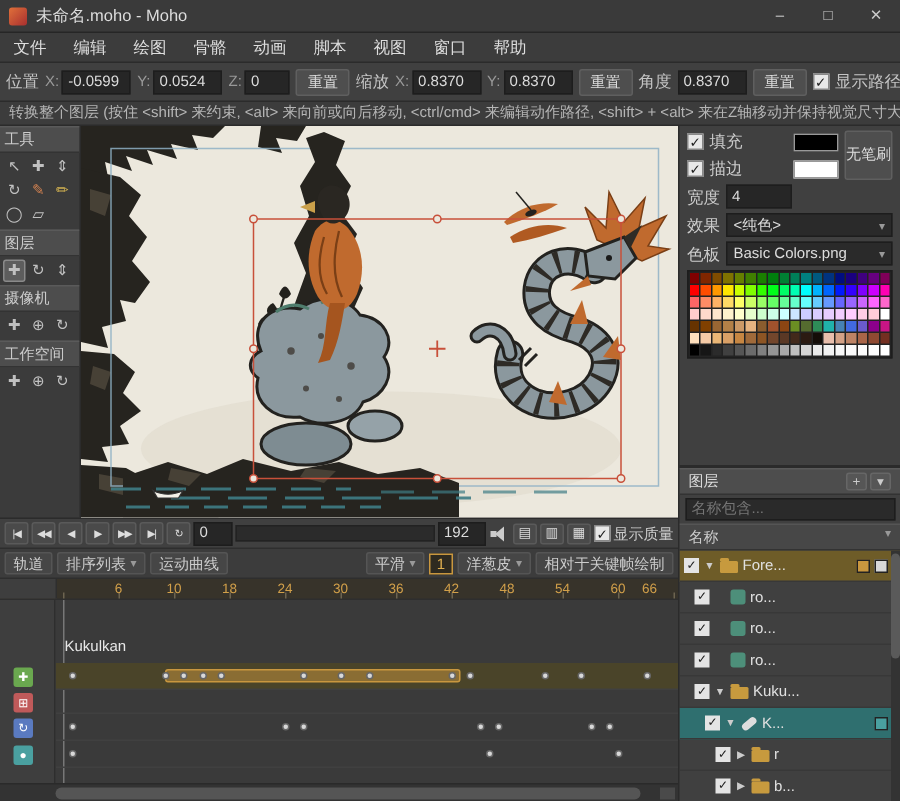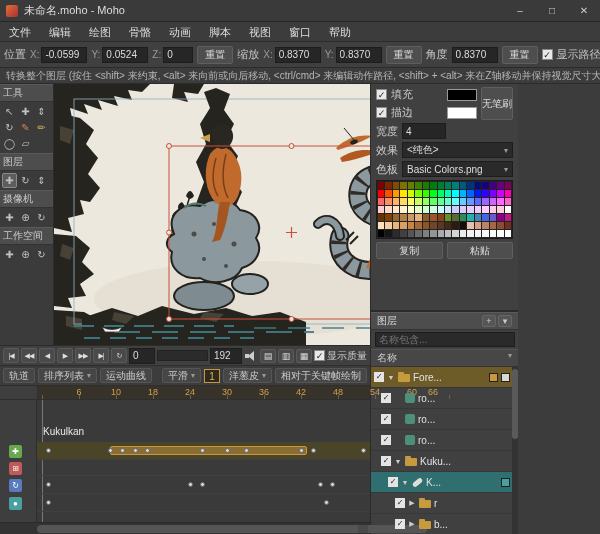--- a/index.html
+++ b/index.html
@@ -14,21 +14,21 @@
 .toolbar{height:26px;background:#404040;display:flex;align-items:center;padding:0 4px;gap:4px;border-bottom:1px solid #2b2b2b;white-space:nowrap;overflow:hidden}
 .tb-label{color:#c4c4c4;flex:none}
 .tb-field{display:flex;align-items:center;gap:2px;flex:none}
 .tb-field .fl{color:#999;font-size:10px}
 .tb-input{background:#262626;border:1px solid #1d1d1d;color:#ddd;height:16px;padding:0 3px;width:46px;font-size:10px;font-family:inherit}
 .tb-input.small{width:30px}
 .tb-btn{background:#4e4e4e;border:1px solid #5f5f5f;border-radius:2px;padding:1px 7px;color:#ddd;font-size:10px;flex:none}
 .checkbox{width:11px;height:11px;background:#e8e8e8;color:#222;font-size:9px;line-height:11px;text-align:center;border:1px solid #888;flex:none}
 .hintbar{height:16px;line-height:16px;background:#3c3c3c;color:#b5b5b5;font-size:10px;padding:0 6px;border-bottom:1px solid #2b2b2b;white-space:nowrap;overflow:hidden}
 .content{display:flex;height:450px}
-.left-col{width:370px;display:flex;flex-direction:column;flex:none}
+.left-col{width:452px;display:flex;flex-direction:column;flex:none}
 .main-left{display:flex;height:261px}
 .tools-col{width:54px;background:#3b3b3b;border-right:1px solid #2b2b2b;overflow:hidden;flex:none}
 .sec-header{background:#4d4d4d;border-top:1px solid #5a5a5a;border-bottom:1px solid #333;color:#ccc;font-size:10px;padding:1px 3px;white-space:nowrap;overflow:hidden}
 .tool-grid{display:flex;flex-wrap:wrap;padding:2px;gap:1px}
 .tool{width:15px;height:15px;display:flex;align-items:center;justify-content:center;font-size:10px;color:#c0c0c0;border:1px solid transparent;border-radius:2px}
 .tool.active{background:#5d5d5d;border-color:#8a8a8a}
 .canvas{position:relative;width:398px;height:261px;background:#ebe7dd;overflow:hidden}
 .canvas svg{position:absolute;left:0;top:0}
 .right-col{width:148px;background:#404040;border-left:1px solid #2b2b2b;display:flex;flex-direction:column;flex:none}
 .panel-header{background:#4d4d4d;border-top:1px solid #5a5a5a;border-bottom:1px solid #333;padding:1px 6px;font-size:10px;color:#ddd;display:flex;align-items:center;justify-content:space-between}
@@ -549,24 +549,20 @@
             <div class="pswatch" style="background: rgb(191, 191, 191);"></div>
             <div class="pswatch" style="background: rgb(213, 213, 213);"></div>
             <div class="pswatch" style="background: rgb(234, 234, 234);"></div>
             <div class="pswatch" style="background: rgb(242, 242, 242);"></div>
             <div class="pswatch" style="background: rgb(247, 247, 247);"></div>
             <div class="pswatch" style="background: rgb(250, 250, 250);"></div>
             <div class="pswatch" style="background: rgb(252, 252, 252);"></div>
             <div class="pswatch" style="background: rgb(253, 253, 253);"></div>
             <div class="pswatch" style="background: rgb(255, 255, 255);"></div>
           </div>
-        <div class="btn-row">
-          <span class="panel-btn">复制</span>
-          <span class="panel-btn">粘贴</span>
-        </div>
       </div>
     </div>
     <div class="layers-panel">
       <div class="panel-header">
         <span>图层</span>
         <span class="hdr-icons" id="layers-hdr-icons">
             <span class="hdr-icon">+</span>
             <span class="hdr-icon">▾</span>
           </span>
       </div>

